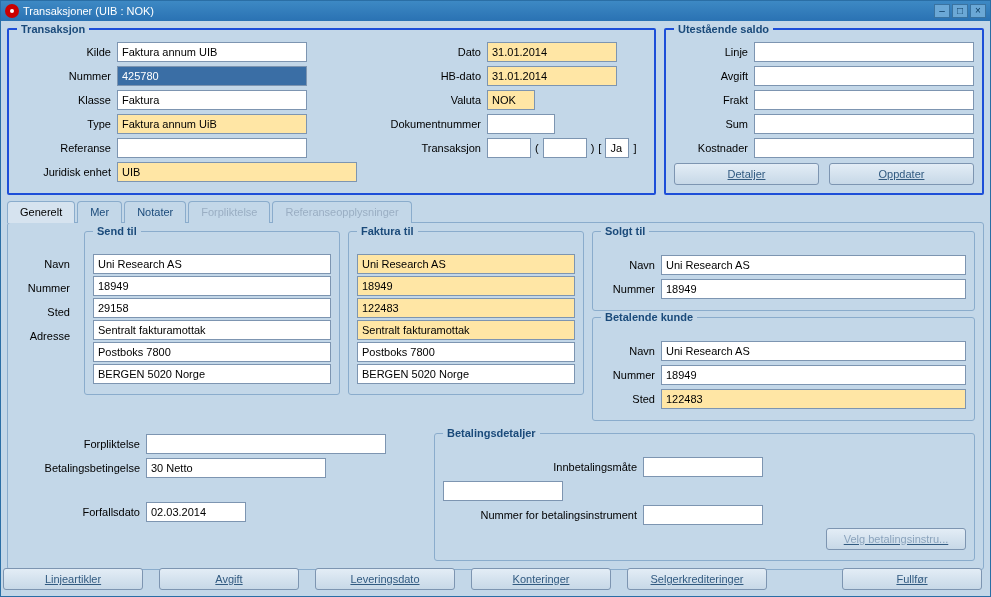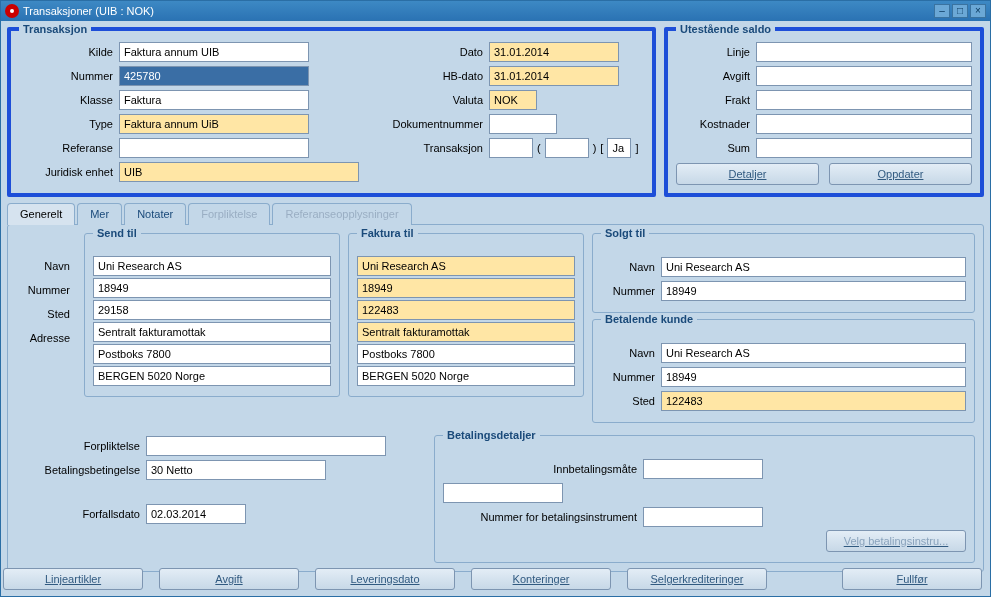--- a/index.html
+++ b/index.html
@@ -5,21 +5,21 @@
   * { box-sizing: border-box; font-family: Tahoma, Arial, sans-serif; font-size: 11px; }
   body { margin: 0; background: #dce7ef; }
   .window { width: 991px; height: 597px; border: 1px solid #2a6ea5; background: #c3d7e8; }
   .titlebar { height: 20px; background: linear-gradient(#3d89c4, #2a72b3); color: #fff; display: flex; align-items: center; padding: 0 4px; }
   .titlebar .icon-box { width: 14px; height: 14px; background: #c00; border-radius: 50%; margin-right: 4px; display:flex; align-items:center; justify-content:center; }
   .titlebar .icon-box::before { content:""; width:4px; height:4px; background:#fff; border-radius:50%; }
   .titlebar .title { flex: 1; }
   .titlebar .winbtns { display: flex; gap: 2px; }
   .titlebar .winbtn { width: 16px; height: 14px; background: #6ba8d6; border: 1px solid #3a73a0; display:flex; align-items:center; justify-content:center; color:#0a3a60; font-size:10px; line-height:1; }
   .client { position: relative; padding: 0 6px 6px 6px; height: calc(100% - 20px); }
-  fieldset.group { border: 4px solid #1d4ed8; border-radius: 2px; margin: 0; padding: 6px 8px 8px 8px; background: #c3d7e8; }
+  fieldset.group { border: 2px solid #1d4ed8; border-radius: 2px; margin: 0; padding: 6px 8px 8px 8px; background: #c3d7e8; }
   fieldset.group > legend { color: #1a4a7a; font-weight: bold; padding: 0 4px; }
   .row { display: flex; align-items: center; margin-bottom: 2px; min-height: 22px; }
   .lbl { text-align: right; padding-right: 6px; color: #000; }
   .lbl-100 { width: 100px; }
   .lbl-120 { width: 120px; }
   .lbl-80 { width: 80px; }
   .lbl-60 { width: 60px; }
   input.fld, .fld { height: 20px; border: 1px solid #7d95b1; background: #fff; padding: 1px 4px; color: #000; }
   .fld.yel { background: #ffe6a5; }
   .fld.sel { background: #3a6ea5; color: #fff; }
@@ -144,25 +144,25 @@
           </div>
         <div class="row">
             <div class="lbl lbl-80">Avgift</div>
           <input class="fld" style="flex: 1 1 0%;" value="">
           </div>
         <div class="row">
             <div class="lbl lbl-80">Frakt</div>
           <input class="fld" style="flex: 1 1 0%;" value="">
           </div>
         <div class="row">
+            <div class="lbl lbl-80">Sum</div>
+          <input class="fld" style="flex: 1 1 0%;" value="">
+          </div>
+        <div class="row">
             <div class="lbl lbl-80">Kostnader</div>
-          <input class="fld" style="flex: 1 1 0%;" value="">
-          </div>
-        <div class="row">
-            <div class="lbl lbl-80">Sum</div>
           <input class="fld" style="flex: 1 1 0%;" value="">
           </div>
         <div class="btnrow">
           <div class="obtn">Detaljer</div>
           <div class="obtn">Oppdater</div>
         </div>
       </fieldset>
     </div>
 
     <div class="tabs">

